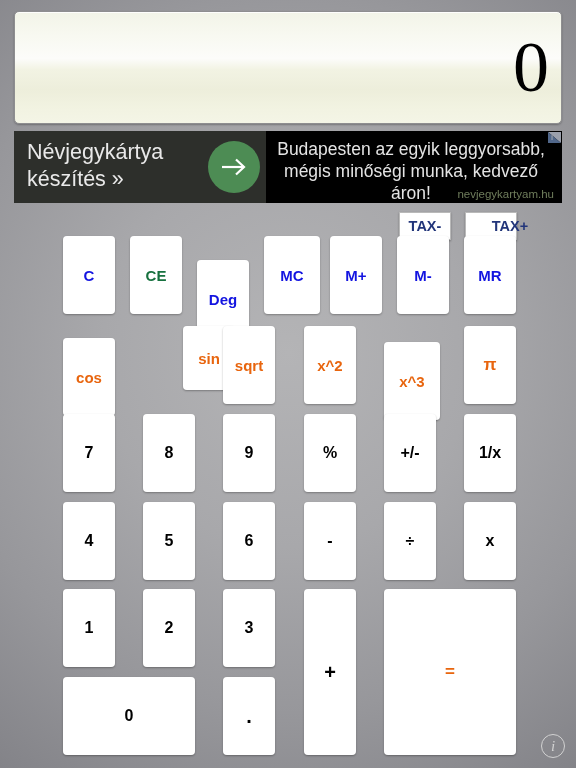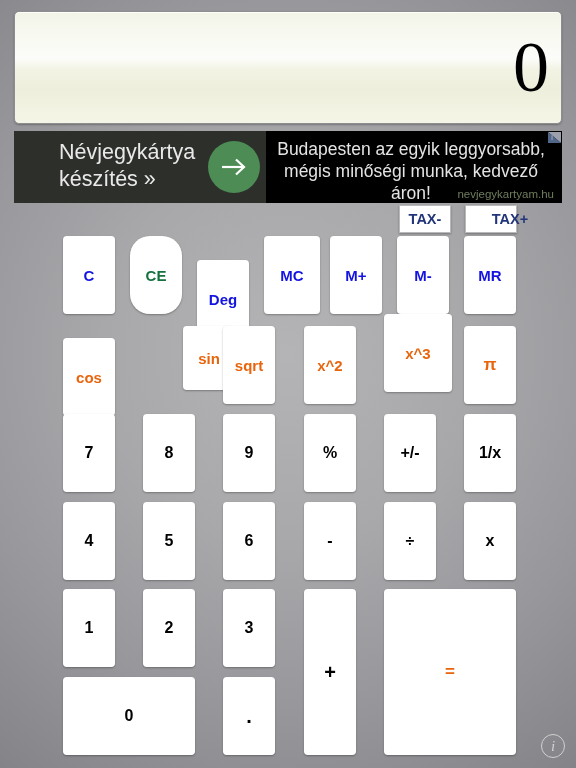--- a/index.html
+++ b/index.html
@@ -88,21 +88,20 @@
   #ad-left-text {
     position: absolute;
     left: 13px;
     top: 8px;
     width: 220px;
     color: #e9e9e9;
     font-size: 21.5px;
     line-height: 27px;
     font-weight: 300;
     white-space: pre-line;
-    margin-left: 32px;
   }
   #ad-arrow-circle {
     position: absolute;
     left: 194px;
     top: 10px;
     width: 52px;
     height: 52px;
     border-radius: 50%;
     background: #4d8c54;
     display: flex;
@@ -142,21 +141,21 @@
     right: 1px;
     top: 1px;
     width: 13px;
     height: 11px;
     opacity: 0.75;
   }
 
   
   .tax-btn {
     position: absolute;
-    top: 205px;
+    top: 212px;
     width: 52px;
     height: 28px;
     background: #fff;
     border: 1px solid #b9b9b9;
     border-radius: 0;
     box-sizing: border-box;
     display: flex;
     align-items: center;
     justify-content: center;
     font-size: 14.5px;
@@ -185,21 +184,21 @@
     align-items: center;
     justify-content: center;
     box-shadow:
       0 1px 2px rgba(0,0,0,0.30),
       0 0 0 1px rgba(255,255,255,0.25) inset;
     cursor: pointer;
     font-weight: bold;
     user-select: none;
   }
   .k-blue   { color: #1314e0; font-size: 15px; }
-  .k-green  { color: #17713f; font-size: 15px; border-radius: 20px; }
+  .k-green  { color: #17713f; font-size: 15px; }
   .k-orange { color: #e8650e; font-size: 15px; }
   .k-black  { color: #000000; font-size: 16px; }
   .k-eq     { color: #e8650e; font-size: 17px; }
   .k-plus   { color: #000000; font-size: 20px; }
   .k-dot    { color: #000000; font-size: 20px; }
   .k-pi     { color: #e8650e; font-size: 17px; }
 
   
   #info-button {
     position: absolute;
@@ -260,21 +259,21 @@
       <div class="key k-green" style="left: 130px; top: 236px; width: 52px; height: 78px;">CE</div>
       <div class="key k-blue" style="left: 197px; top: 236px; width: 52px; height: 78px; margin-top: 24px;">Deg</div>
       <div class="key k-blue" style="left: 264px; top: 236px; width: 56px; height: 78px;">MC</div>
       <div class="key k-blue" style="left: 330px; top: 236px; width: 52px; height: 78px;">M+</div>
       <div class="key k-blue" style="left: 397px; top: 236px; width: 52px; height: 78px;">M-</div>
       <div class="key k-blue" style="left: 464px; top: 236px; width: 52px; height: 78px;">MR</div>
       <div class="key k-orange" style="left: 63px; top: 338px; width: 52px; height: 78px;">cos</div>
       <div class="key k-orange" style="left: 155px; top: 326px; width: 52px; height: 64px; margin-left: 28px;">sin</div>
       <div class="key k-orange" style="left: 223px; top: 326px; width: 52px; height: 78px;">sqrt</div>
       <div class="key k-orange" style="left: 304px; top: 326px; width: 52px; height: 78px;">x^2</div>
-      <div class="key k-orange" style="left: 384px; top: 314px; width: 68px; height: 78px;">x^3</div>
+      <div class="key k-orange" style="left: 384px; top: 342px; width: 56px; height: 78px;">x^3</div>
       <div class="key k-pi" style="left: 464px; top: 326px; width: 52px; height: 78px;">π</div>
       <div class="key k-black" style="left: 63px; top: 414px; width: 52px; height: 78px;">7</div>
       <div class="key k-black" style="left: 143px; top: 414px; width: 52px; height: 78px;">8</div>
       <div class="key k-black" style="left: 223px; top: 414px; width: 52px; height: 78px;">9</div>
       <div class="key k-black" style="left: 304px; top: 414px; width: 52px; height: 78px;">%</div>
       <div class="key k-black" style="left: 384px; top: 414px; width: 52px; height: 78px;">+/-</div>
       <div class="key k-black" style="left: 464px; top: 414px; width: 52px; height: 78px;">1/x</div>
       <div class="key k-black" style="left: 63px; top: 502px; width: 52px; height: 78px;">4</div>
       <div class="key k-black" style="left: 143px; top: 502px; width: 52px; height: 78px;">5</div>
       <div class="key k-black" style="left: 223px; top: 502px; width: 52px; height: 78px;">6</div>

